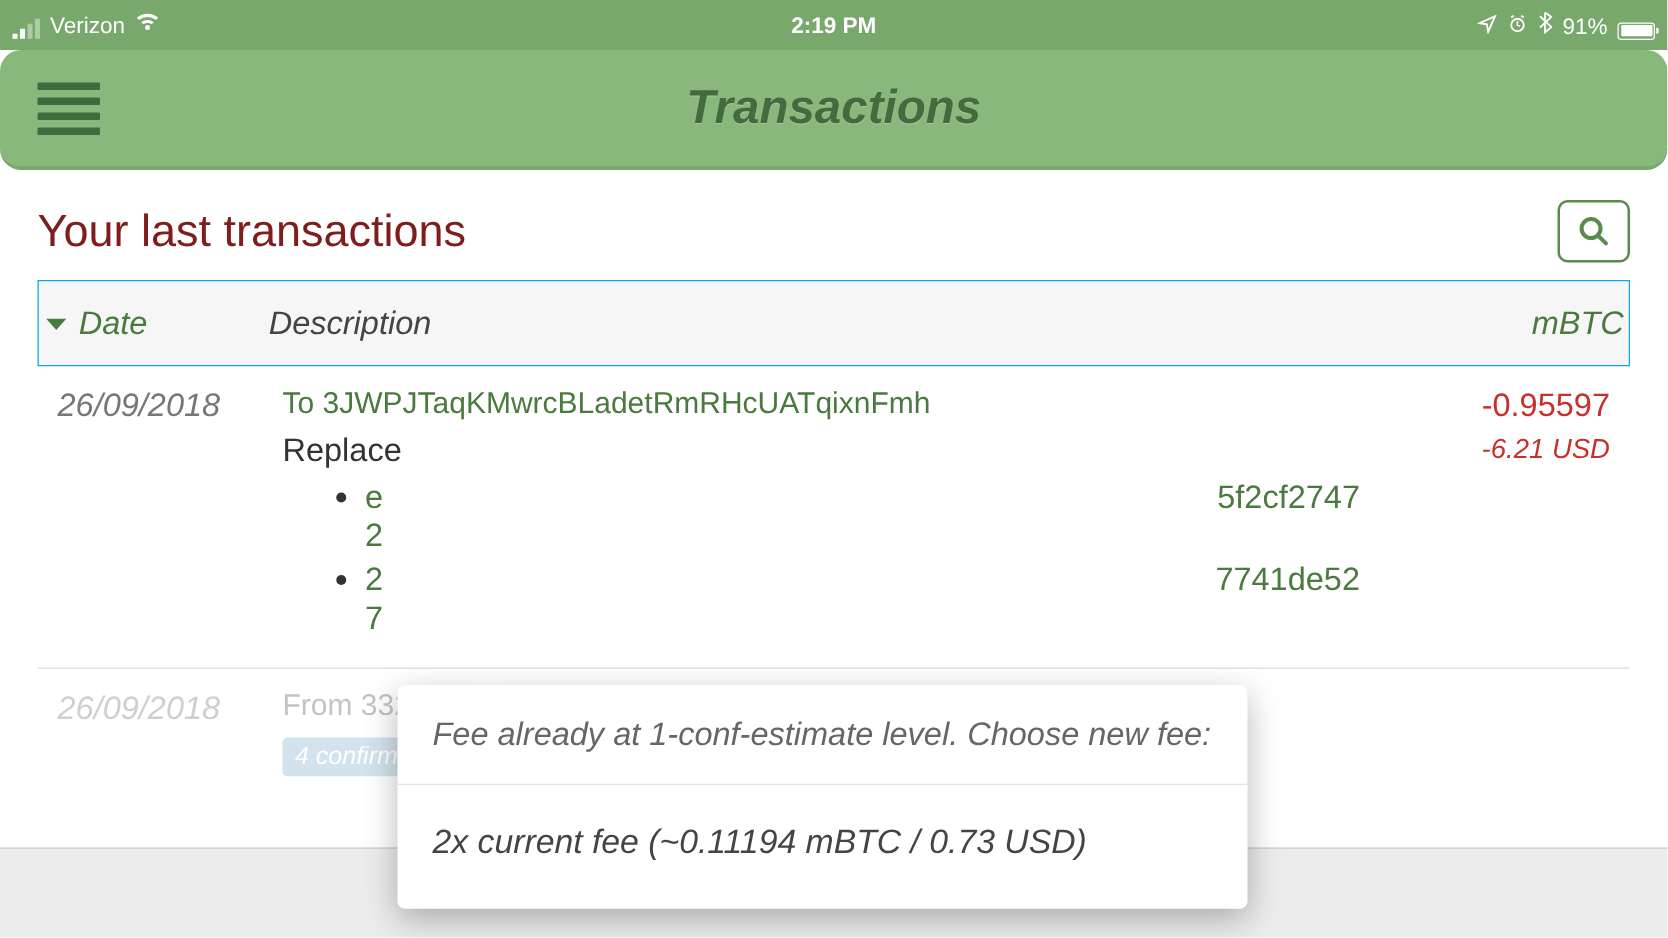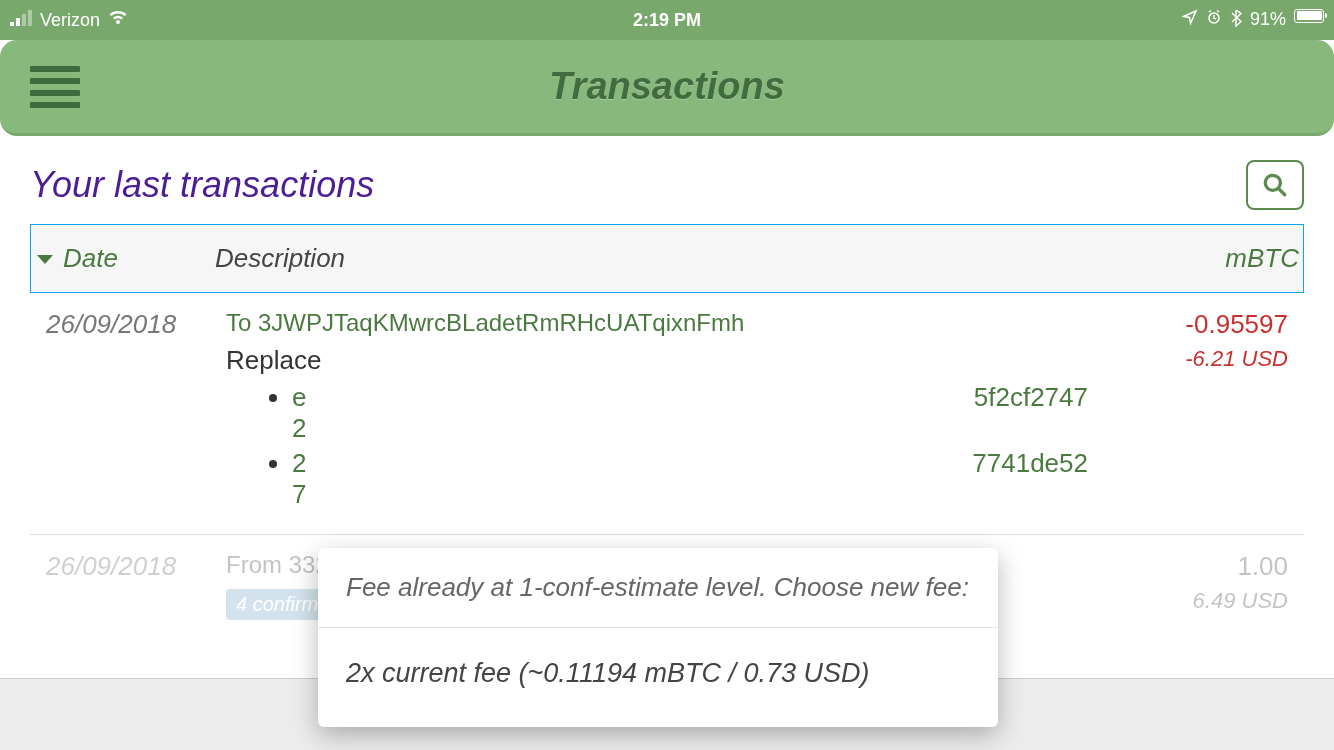--- a/index.html
+++ b/index.html
@@ -8,21 +8,21 @@
   .statusbar {
     height: 40px;
     background: #79a86c;
     display: flex;
     align-items: center;
     color: #fff;
     font-size: 18px;
     padding: 0 10px;
     position: relative;
   }
-  .status-left, .status-right { display: flex; align-items: flex-start; gap: 8px; }
+  .status-left, .status-right { display: flex; align-items: flex-end; gap: 8px; }
   .status-center { position: absolute; left: 50%; transform: translateX(-50%); font-weight: 600; }
   .status-right { margin-left: auto; }
   .signal-bars { display: flex; align-items: flex-end; gap: 2px; height: 16px; }
   .signal-bars span { width: 4px; background: rgba(255,255,255,0.4); display: block; }
   .signal-bars span.on { background: #fff; }
   .b1{height:4px}.b2{height:8px}.b3{height:12px}.b4{height:16px}
   .battery { display: flex; align-items: center; gap: 3px; }
   .battery-body { width: 30px; height: 14px; border: 1.5px solid #fff; border-radius: 3px; position: relative; }
   .battery-body::after { content:""; position:absolute; right:-4px; top:3px; width:2.5px; height:5px; background:#fff; border-radius:0 2px 2px 0;}
   .battery-fill { position:absolute; left:1.5px; top:1.5px; bottom:1.5px; width: 90%; background:#fff; border-radius:1px;}
@@ -45,21 +45,21 @@
   }
   .hamburger span { width: 50px; height: 6px; background: #3f6b3f; border-radius: 1px; display:block;}
   .page-title {
     position: absolute; left:50%; transform: translateX(-50%);
     font-size: 38px; font-style: italic; color: #426b3f; font-weight: 700;
     text-shadow: 0 1px 0 rgba(255,255,255,0.25);
   }
   
   .content { padding: 24px 30px 0 30px; height: calc(750px - 40px - 96px); position: relative; }
   .section-header { display: flex; align-items: center; justify-content: space-between; margin-bottom: 14px;}
-  .section-title { font-size: 36px; font-style: italic; color: #4c1d95; }
+  .section-title { font-size: 36px; color: #7f1d1d; }
   .search-btn {
     width: 58px; height: 50px; border: 2px solid #5b8a4d; border-radius: 8px;
     display:flex; align-items:center; justify-content:center; color:#5b8a4d; cursor:pointer;
   }
   
   .thead {
     display: flex; align-items: center;
     padding: 18px 4px;
     border: 1px solid #0ea5e9;
     background: #f6f6f6;
@@ -232,24 +232,20 @@
   </div>
 
   <div class="trow faded" style="border-bottom:none">
     <div class="tdate">26/09/2018</div>
     <div class="tdesc">
       <div class="addr-line" style="color:#555">
         <span>From </span><span>332N64xUXQ</span>
       </div>
       <span class="badge bluefaint">4 confirmations</span>
     </div>
-    <div class="tamt" style="color:#555">
-      <div>1.00</div>
-      <div style="font-style:italic;font-size:22px;margin-top:6px">6.49 USD</div>
-    </div>
   </div>
 
   <div class="footer">
     <span>0.04403 mBTC ≈ 0.29 USD</span>
   </div>
 
   <div class="popover">
     <div class="pop-head">Fee already at 1-conf-estimate level. Choose new fee:</div>
     <div class="pop-list">
       <div class="pop-item">2x current fee (~0.11194 mBTC / 0.73 USD)</div>

